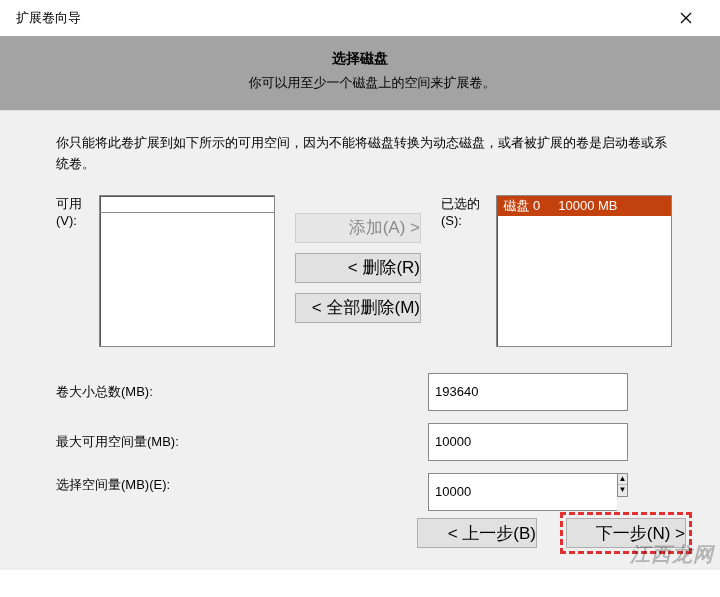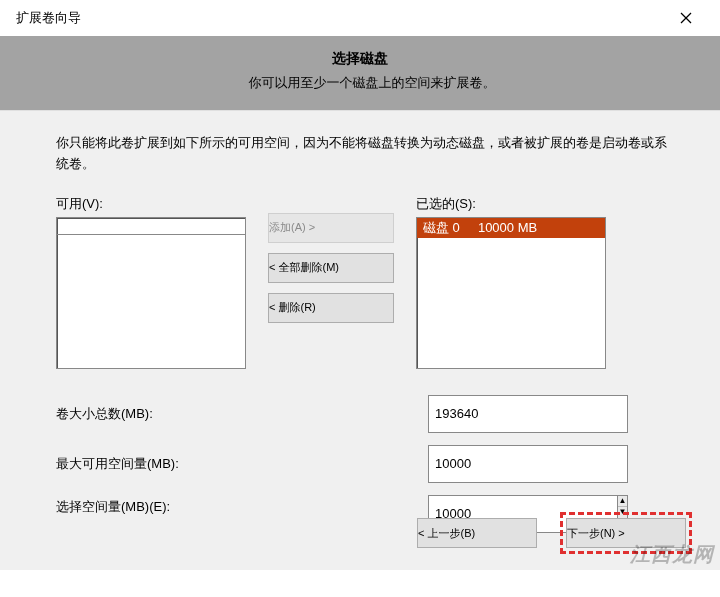--- a/index.html
+++ b/index.html
@@ -47,21 +47,21 @@
   }
   .description {
     font-size: 13px; line-height: 1.6;
     margin-bottom: 20px;
   }
   .lists-row {
     display: flex; align-items: flex-start;
     gap: 0;
     margin-bottom: 26px;
   }
-  .list-col { display: flex; flex-direction: column; }
+  .list-col { display: flex; flex-direction: row; }
   .list-label { font-size: 13px; margin-bottom: 4px; }
   .listbox {
     width: 190px; height: 152px;
     background: #fff;
     border: 1px solid #888;
     box-shadow: inset 1px 1px 0 #555;
     overflow: hidden;
     font-size: 13px;
   }
   .listbox.avail::before {
@@ -82,24 +82,24 @@
     display: flex; flex-direction: column;
     gap: 10px;
     align-items: center;
     padding: 18px 20px 0 20px;
     width: 170px;
   }
   .winbtn {
     width: 126px; height: 30px;
     background: #e1e1e1;
     border: 1px solid #adadad;
-    font-size: 11px;
+    font-size: 17px;
     font-family: inherit;
     cursor: pointer;
-    text-align: left;
+    text-align: right;
     padding: 0;
   }
   .winbtn:disabled, .winbtn.disabled {
     color: #8a8a8a;
     background: #e6e6e6;
     border-color: #cfcfcf;
     cursor: default;
   }
   .fields { display: flex; flex-direction: column; gap: 12px; }
   .field-row {
@@ -178,22 +178,22 @@
 
     <div class="lists-row">
 
       <div class="list-col">
         <div class="list-label">可用(V):</div>
         <div class="listbox avail"></div>
       </div>
 
       <div class="mid-buttons">
         <button class="winbtn disabled" disabled="">添加(A) &gt;</button>
+        <button class="winbtn">&lt; 删除(R)</button>
         <button class="winbtn">&lt; 全部删除(M)</button>
-        <button class="winbtn">&lt; 删除(R)</button>
       </div>
 
       <div class="list-col">
         <div class="list-label">已选的(S):</div>
         <div class="listbox">
           <div class="item selected">磁盘 0     10000 MB</div>
         </div>
       </div>
 
     </div>

